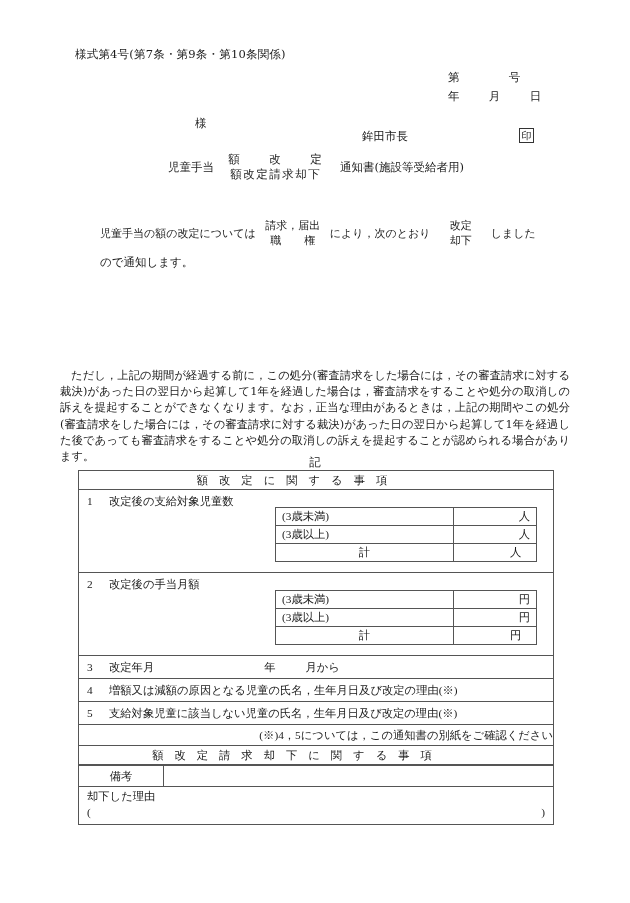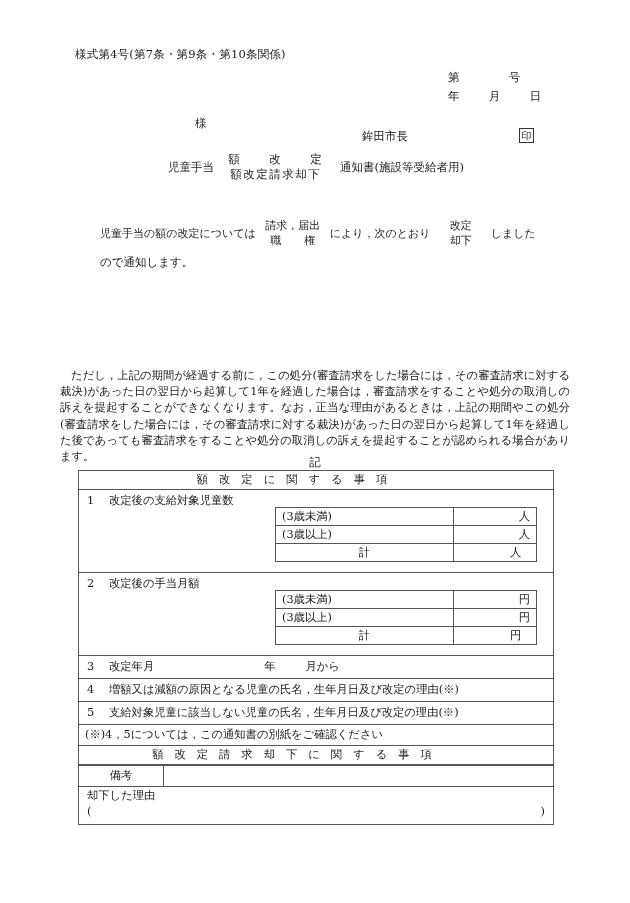--- a/index.html
+++ b/index.html
@@ -149,20 +149,21 @@
     font-size: 11.5px;
   }
 
   
   #table-top {
     left: 78px; top: 470px;
     width: 475px;
     border: 1px solid #555;
     border-collapse: collapse;
     box-sizing: border-box;
+    font-family: Liberation Serif, serif;
   }
   .tbl {
     border-collapse: collapse;
     table-layout: fixed;
   }
   .tbl td {
     border: 1px solid #555;
     padding: 0;
     vertical-align: top;
     font-size: 11.3px;
@@ -217,20 +218,21 @@
     vertical-align: middle !important;
   }
   .date-inline { display: inline-block; margin-left: 110px; }
   .date-inline .g { display: inline-block; width: 30px; }
 
   .note-row {
     height: 20px;
     line-height: 20px;
     padding: 0 0 0 6px !important;
     vertical-align: middle !important;
+    text-align: right;
   }
 
   .reason-cell {
     height: 36px;
     padding: 1px 8px 0 8px !important;
     line-height: 16px;
     position: relative;
   }
   .paren-open { position: absolute; left: 8px; top: 17px; }
   .paren-close { position: absolute; right: 8px; top: 17px; }

